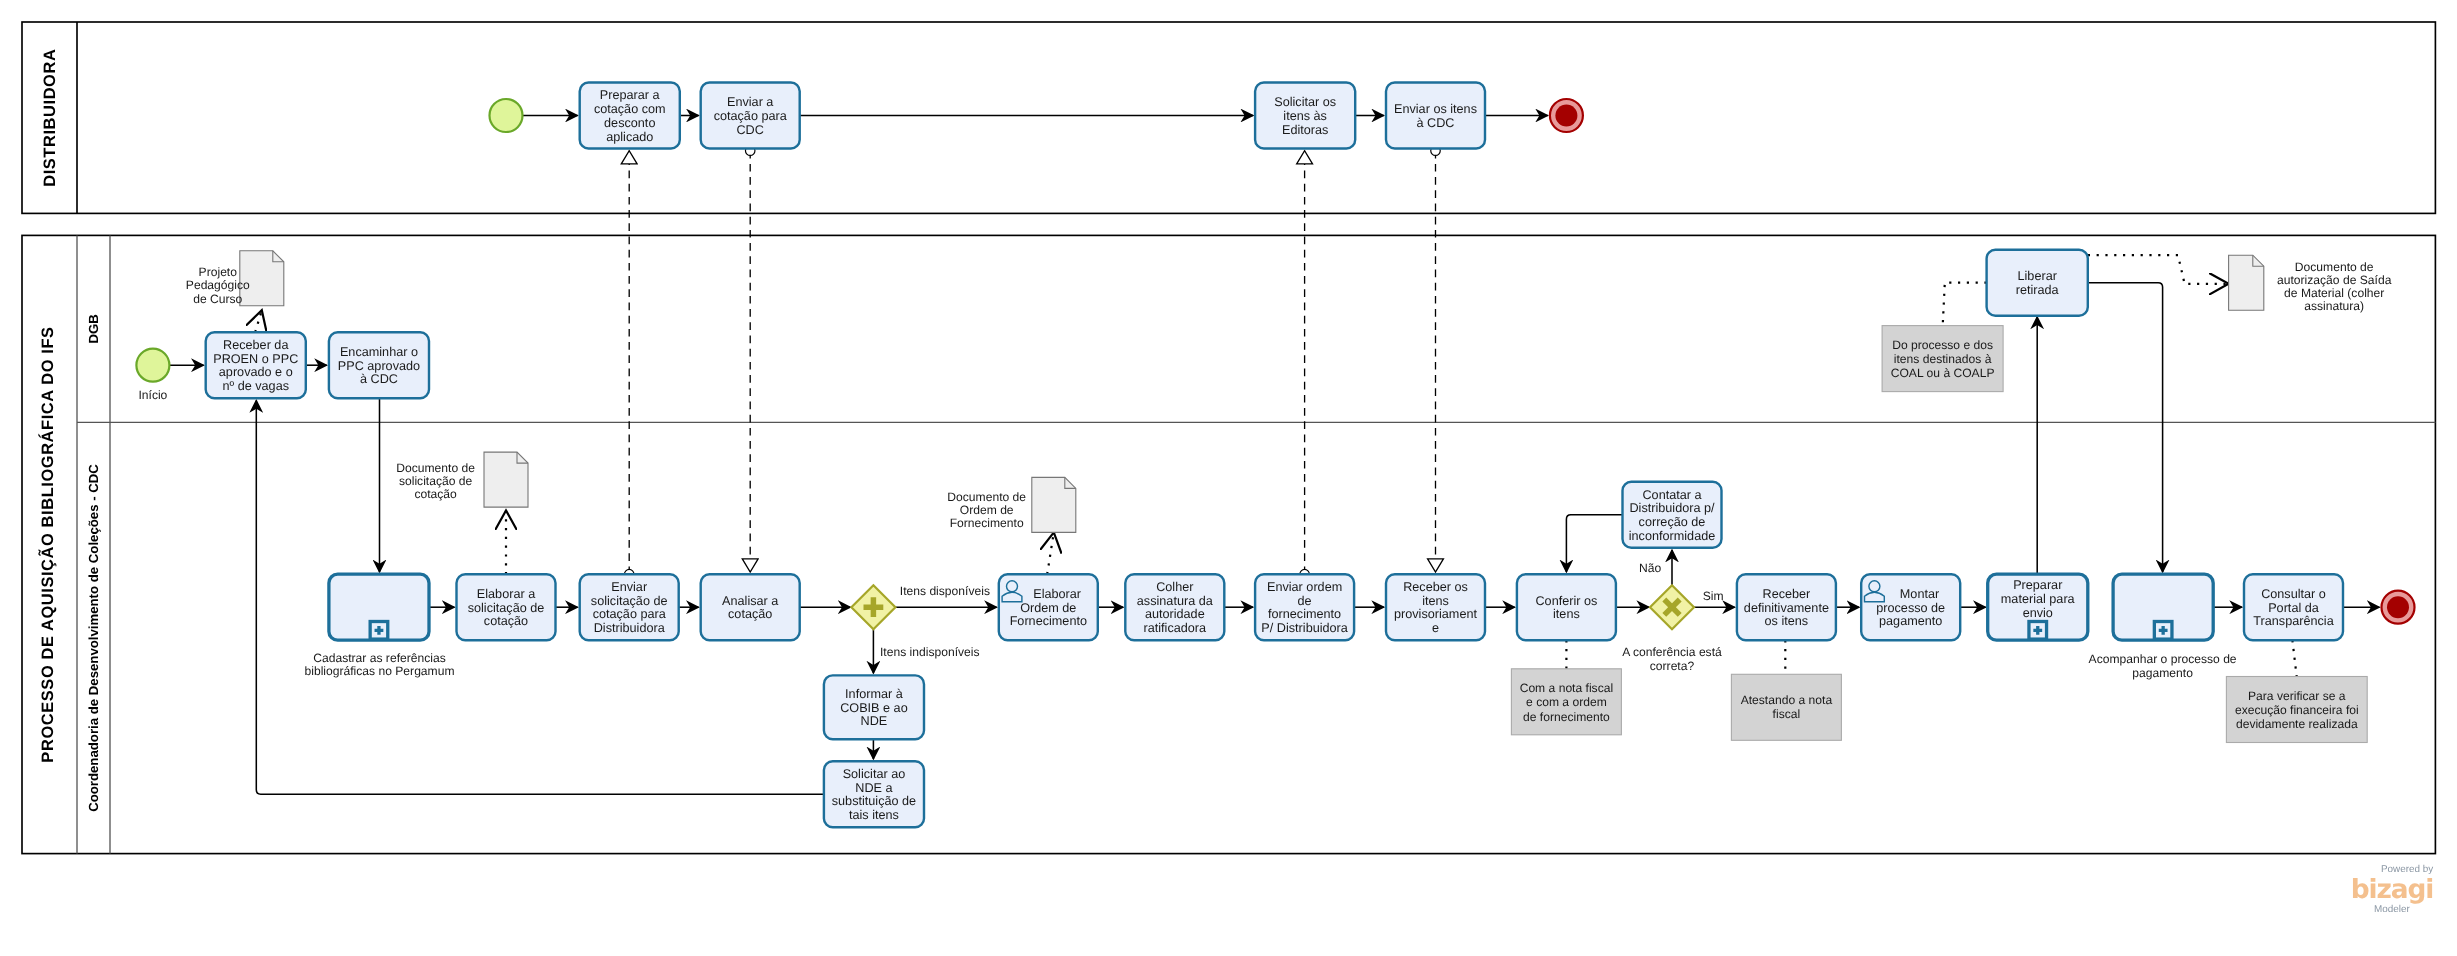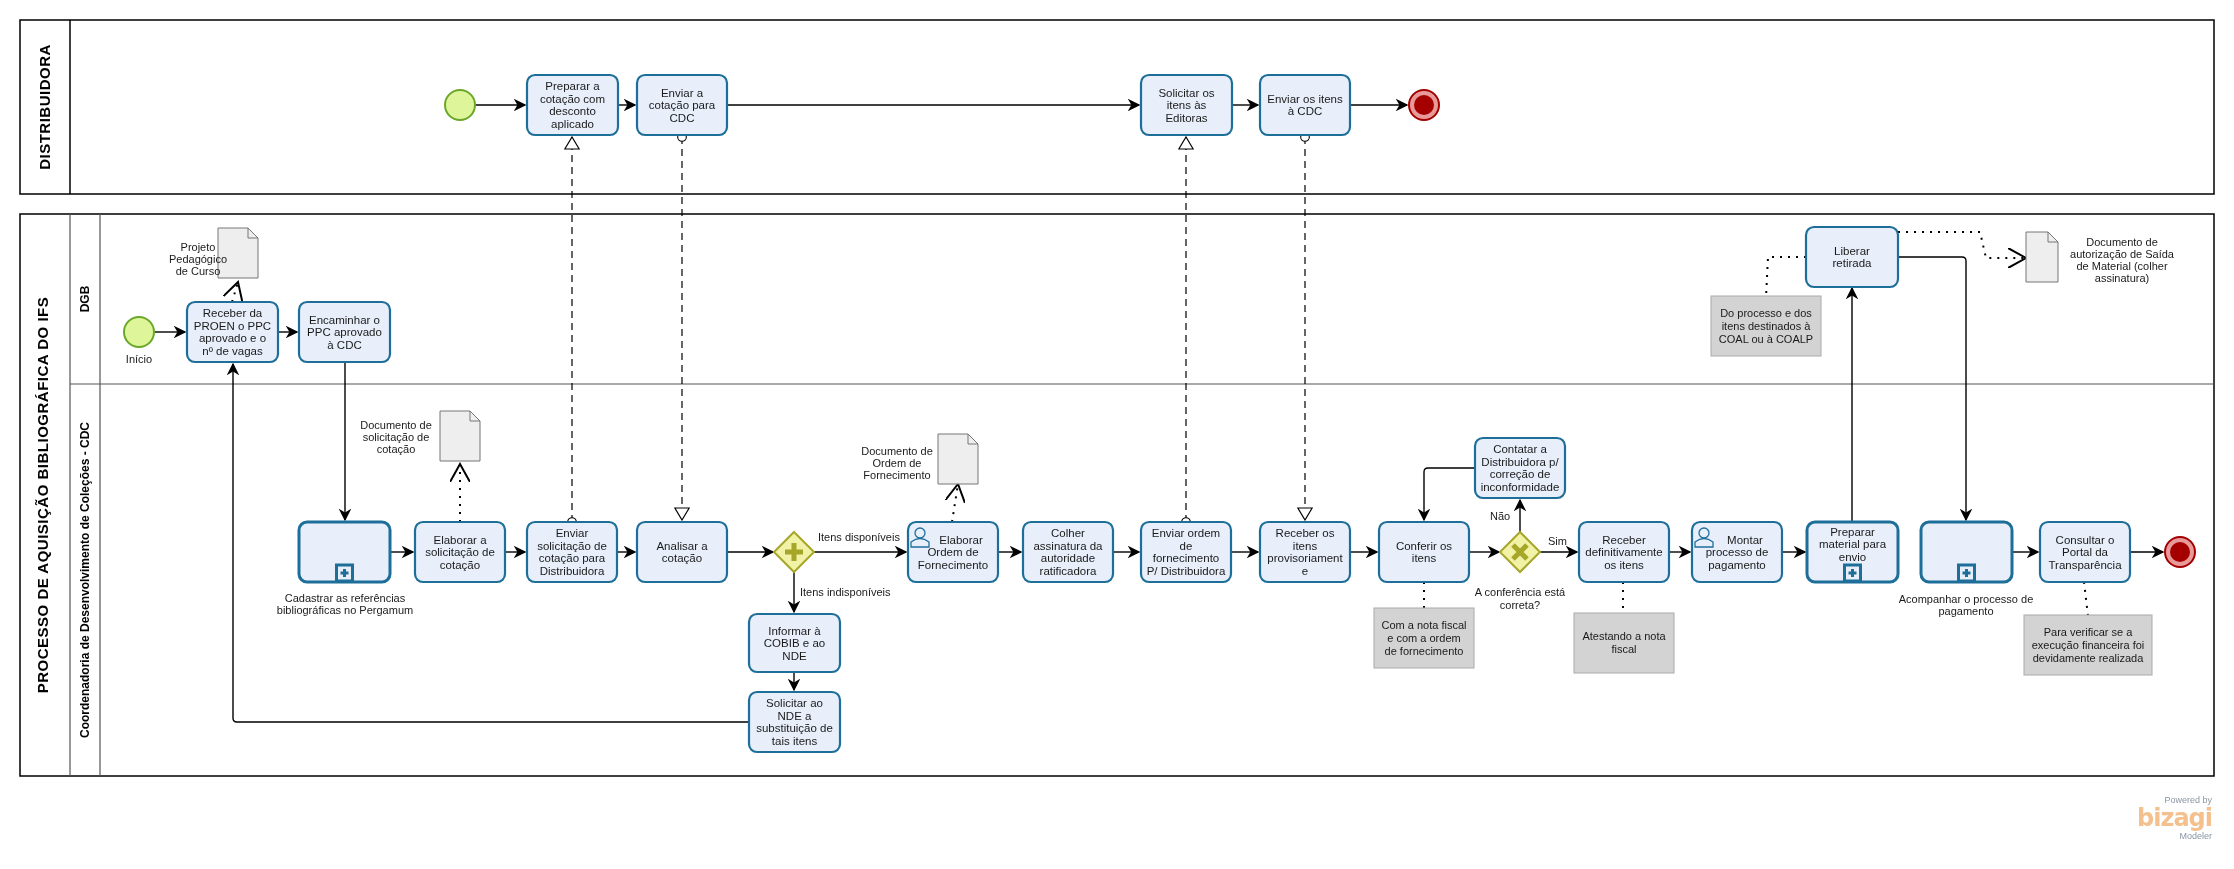--- a/index.html
+++ b/index.html
@@ -11,24 +11,24 @@
   .task.sub rect { stroke-width:3; }
   .flow { fill:none; stroke:#000; stroke-width:1.4; }
   .msgflow { fill:none; stroke:#000; stroke-width:1.2; stroke-dasharray:7,5; }
   .assoc { fill:none; stroke:#000; stroke-width:2; stroke-dasharray:2,6; }
   .txt { font-family:"Liberation Sans", sans-serif; font-size:11.5px; fill:#1a1a1a; text-anchor:middle; }
   .lbl { font-family:"Liberation Sans", sans-serif; font-size:11px; fill:#1a1a1a; }
   .pooltitle { font-family:"Liberation Sans", sans-serif; font-size:15px; font-weight:bold; fill:#000; letter-spacing:0.5px; }
   .lanetitle { font-family:"Liberation Sans", sans-serif; font-size:12px; font-weight:bold; fill:#000; }
   .doc { fill:#eeeeee; stroke:#777; stroke-width:1; }
   .annot { fill:#d3d3d3; stroke:#aaa; stroke-width:1; }
-  .bizagi { position:absolute; right:22px; bottom:28px; text-align:right;margin-top:36px; }
+  .bizagi { position:absolute; right:22px; bottom:38px; text-align:right;margin-top:36px; }
   .bizagi .pb { font-size:9px; color:#8a96a3; font-family:"Liberation Sans", sans-serif; }
   .bizagi .logo { font-size:24px; color:#f4c08e; font-family:"DejaVu Sans", sans-serif; font-weight:bold; line-height:26px; letter-spacing:-1px; }
-  .bizagi .mod { font-size:9px; color:#8a96a3; font-family:"Liberation Sans", sans-serif; text-align:right; }
+  .bizagi .mod { font-size:9px; color:#8a96a3; font-family:"Liberation Sans", sans-serif; text-align:center; }
 </style>
 </head>
 <body>
 
 <svg id="diagram" width="2234" height="869" viewBox="0 0 2234 869" xmlns="http://www.w3.org/2000/svg">
   <defs>
     <marker id="arr" viewBox="0 0 10 10" refX="9" refY="5" markerWidth="9" markerHeight="9" orient="auto-start-reverse">
       <path d="M0,0 L10,5 L0,10 L3,5 z" fill="#000"></path>
     </marker>
     <marker id="hollow" viewBox="0 0 12 14" refX="11" refY="7" markerWidth="12" markerHeight="14" orient="auto">

